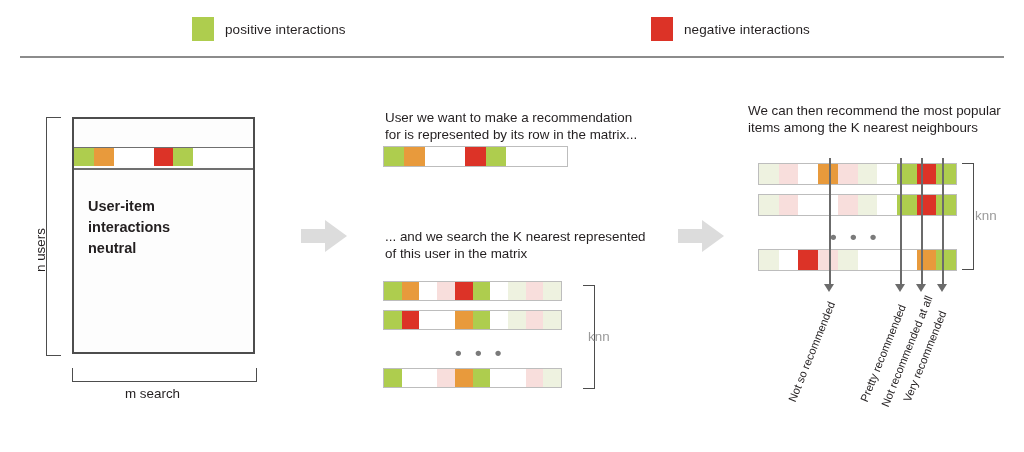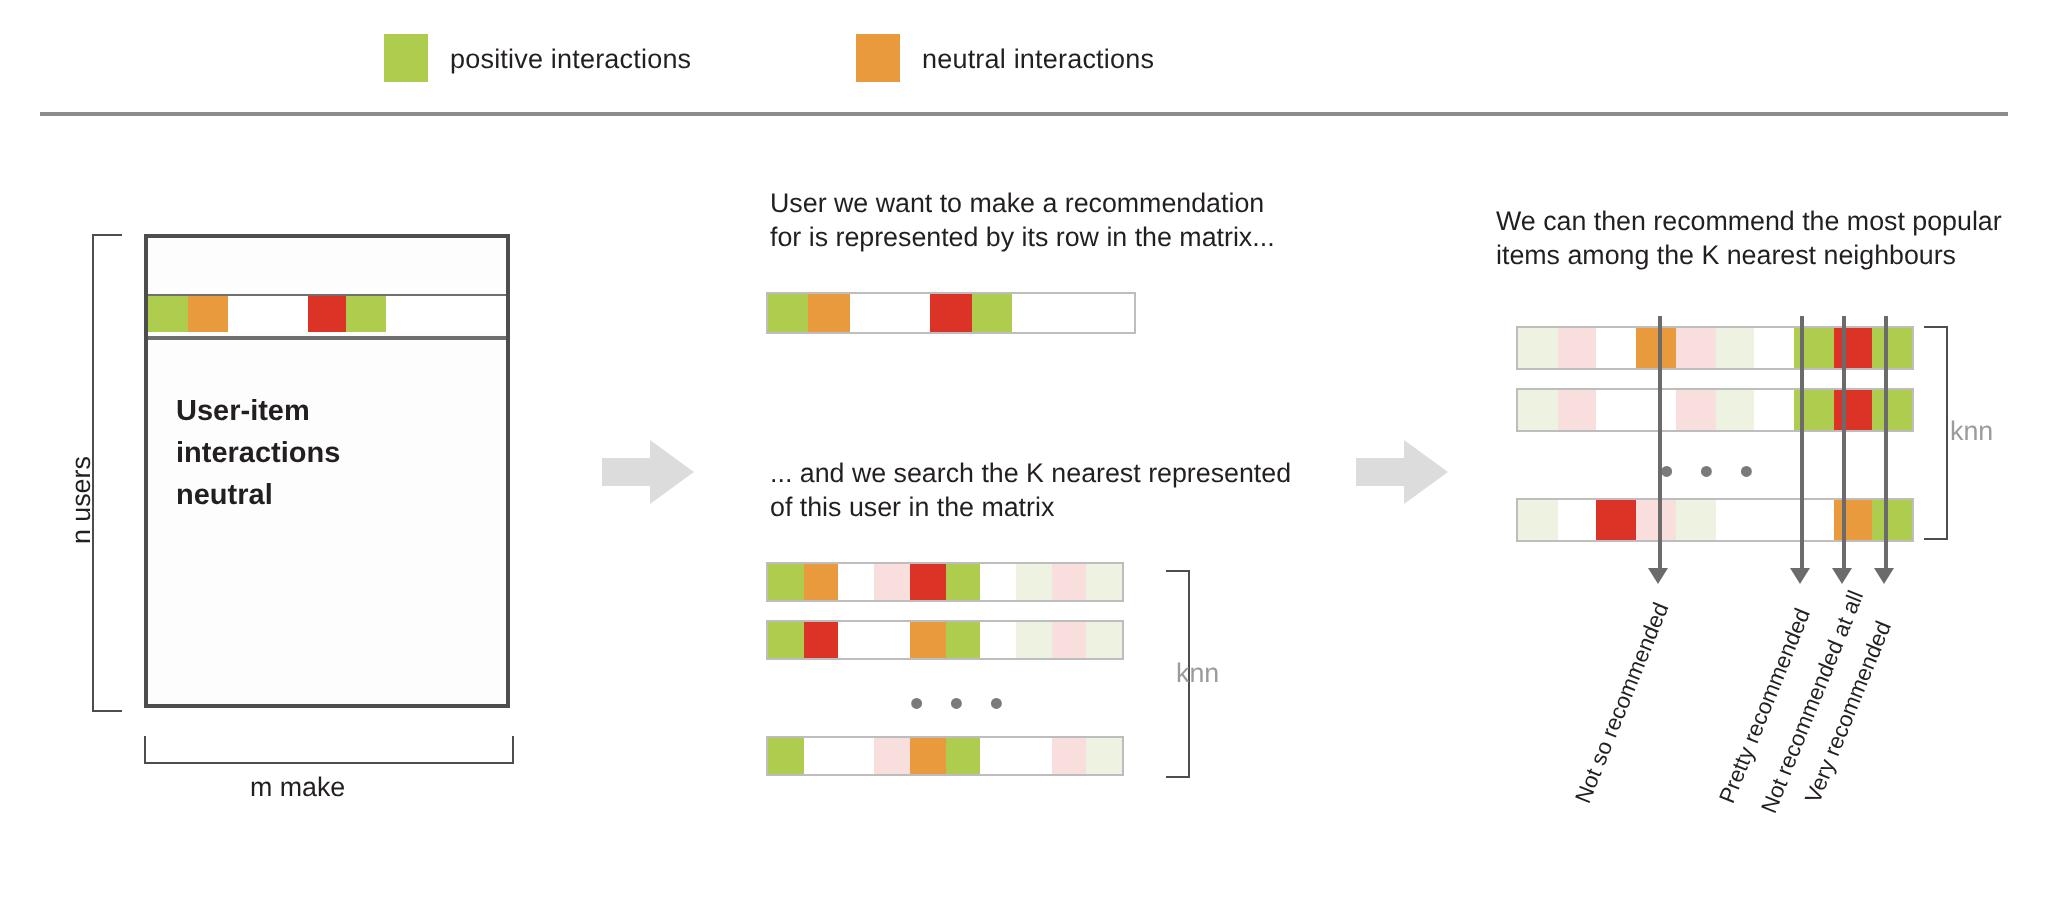--- a/index.html
+++ b/index.html
@@ -62,23 +62,23 @@
 </head>
 <body>
 
 <div class="root">
 
   <div class="legend">
     <div class="legend-item" id="lg0" style="left: 192px; text-align: center;">
       <span class="legend-sw" style="background: rgb(174, 205, 78);"></span>
       <span class="legend-label">positive interactions</span>
     </div>
-    <div class="legend-item" id="lg1" style="left: 428px;">
-      <span class="legend-sw" style="background: rgb(232, 154, 60);"></span>
-      <span class="legend-label">neutral interactions</span>
+    <div class="legend-item" id="lg2" style="left: 651px;">
+      <span class="legend-sw" style="background: rgb(220, 51, 39);"></span>
+      <span class="legend-label">negative interactions</span>
     </div>
     <div class="legend-rule"></div>
   </div>
 
   <div>
     <div class="bracket b-left"></div>
     <div class="rot-label n-users">n users</div>
 
     <div class="matrix-box">
       <div class="matrix-inner-line" style="top:28px"></div>
@@ -93,29 +93,29 @@
         <span class="cell" style="background: rgb(174, 205, 78);"></span>
         <span class="cell" style="background: rgb(255, 255, 255);"></span>
         <span class="cell" style="background: rgb(255, 255, 255);"></span>
         <span class="cell" style="background: rgb(255, 255, 255);"></span>
       </div>
     <div class="matrix-label">User-item
 interactions
 neutral</div>
 
     <div class="bracket b-bottom"></div>
-    <div class="m-items">m make</div>
+    <div class="m-items">m search</div>
   </div>
 
   <svg class="big-arrow" style="left:301px;top:218px" viewBox="0 0 46 36">
     <polygon points="0,11 24,11 24,2 46,18 24,34 24,25 0,25" fill="#dcdcdc"></polygon>
   </svg>
 
   <div>
-    <div class="txt" style="left:385px;top:93px;width:275px">User we want to make a recommendation
+    <div class="txt" style="left:385px;top:109px;width:275px">User we want to make a recommendation
 for is represented by its row in the matrix...</div>
     <div class="strip" id="mid-user-row" style="left:383px;top:146px;width:185px;height:21px">
         <span class="cell" style="background: rgb(174, 205, 78);"></span>
         <span class="cell" style="background: rgb(232, 154, 60);"></span>
         <span class="cell" style="background: rgb(255, 255, 255);"></span>
         <span class="cell" style="background: rgb(255, 255, 255);"></span>
         <span class="cell" style="background: rgb(220, 51, 39);"></span>
         <span class="cell" style="background: rgb(174, 205, 78);"></span>
         <span class="cell" style="background: rgb(255, 255, 255);"></span>
         <span class="cell" style="background: rgb(255, 255, 255);"></span>

